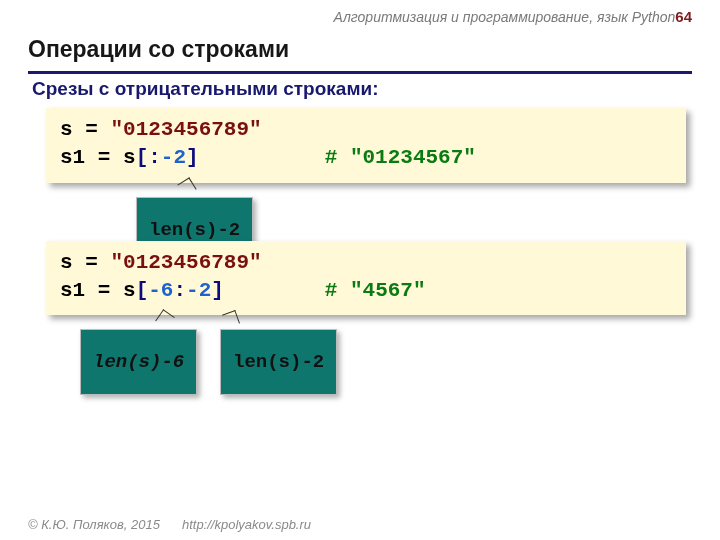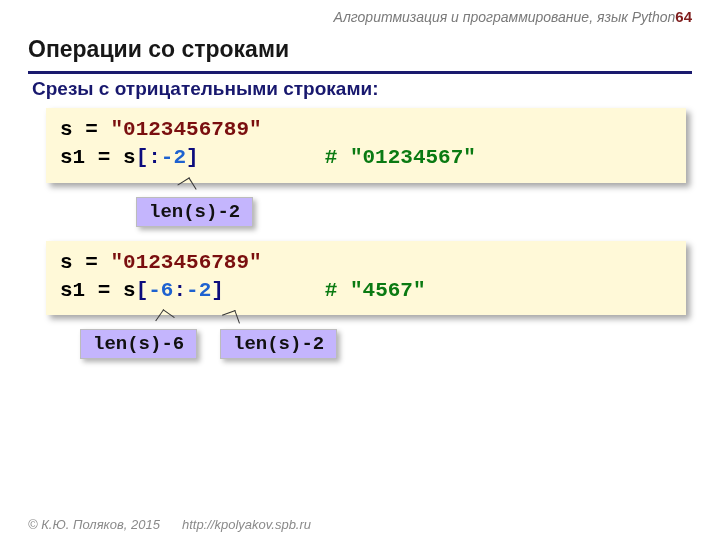--- a/index.html
+++ b/index.html
@@ -62,27 +62,27 @@
   .neg  { color: #1e62d0; }
   .brk  { color: #0c0c7d; }
   .cmt  { color: #0a7a12; }
   .annot-row {
     position: relative;
     height: 54px;
     margin-bottom: 4px;
   }
   .annot {
     position: absolute;
-    background: #c4b5fd;
+    background: #0f766e;
     border: 1px solid #bcbcbc;
     box-shadow: 3px 3px 5px rgba(0,0,0,0.3);
     font-family: "Courier New", monospace;
     font-weight: bold;
     font-size: 19px;
-    padding: 3px 12px;
+    padding: 21px 12px;
     color: #111;
   }
   .connector {
     position: absolute;
     width: 14px;
     height: 14px;
     border-top: 1px solid #333;
     border-right: 1px solid #333;
   }
   .footer {
@@ -121,21 +121,21 @@
   </div>
 
   <div class="codeblock">
     <div class="line"><span>s = </span><span class="str">"0123456789"</span></div>
     <div class="line"><span>s1 = s</span><span class="brk">[</span><span class="neg">-6</span><span class="brk">:</span><span class="neg">-2</span><span class="brk">]</span><span>        </span><span class="cmt"># "4567"</span></div>
   </div>
 
   <div class="annot-row">
     <div class="connector" style="top:-3px; left:130px; transform: rotate(-55deg);"></div>
     <div class="connector" style="top:-3px; left:196px; transform: rotate(-20deg);"></div>
-    <div class="annot" style="top:14px; left:52px;">len(s)-6</div>
+    <div class="annot" style="top:14px; left:52px;font-style:italic;">len(s)-6</div>
     <div class="annot" style="top:14px; left:192px;">len(s)-2</div>
   </div>
 
   <div class="footer">
     <span>© К.Ю. Поляков, 2015</span>
     <span>http://kpolyakov.spb.ru</span>
   </div>
 
 </div>
 

